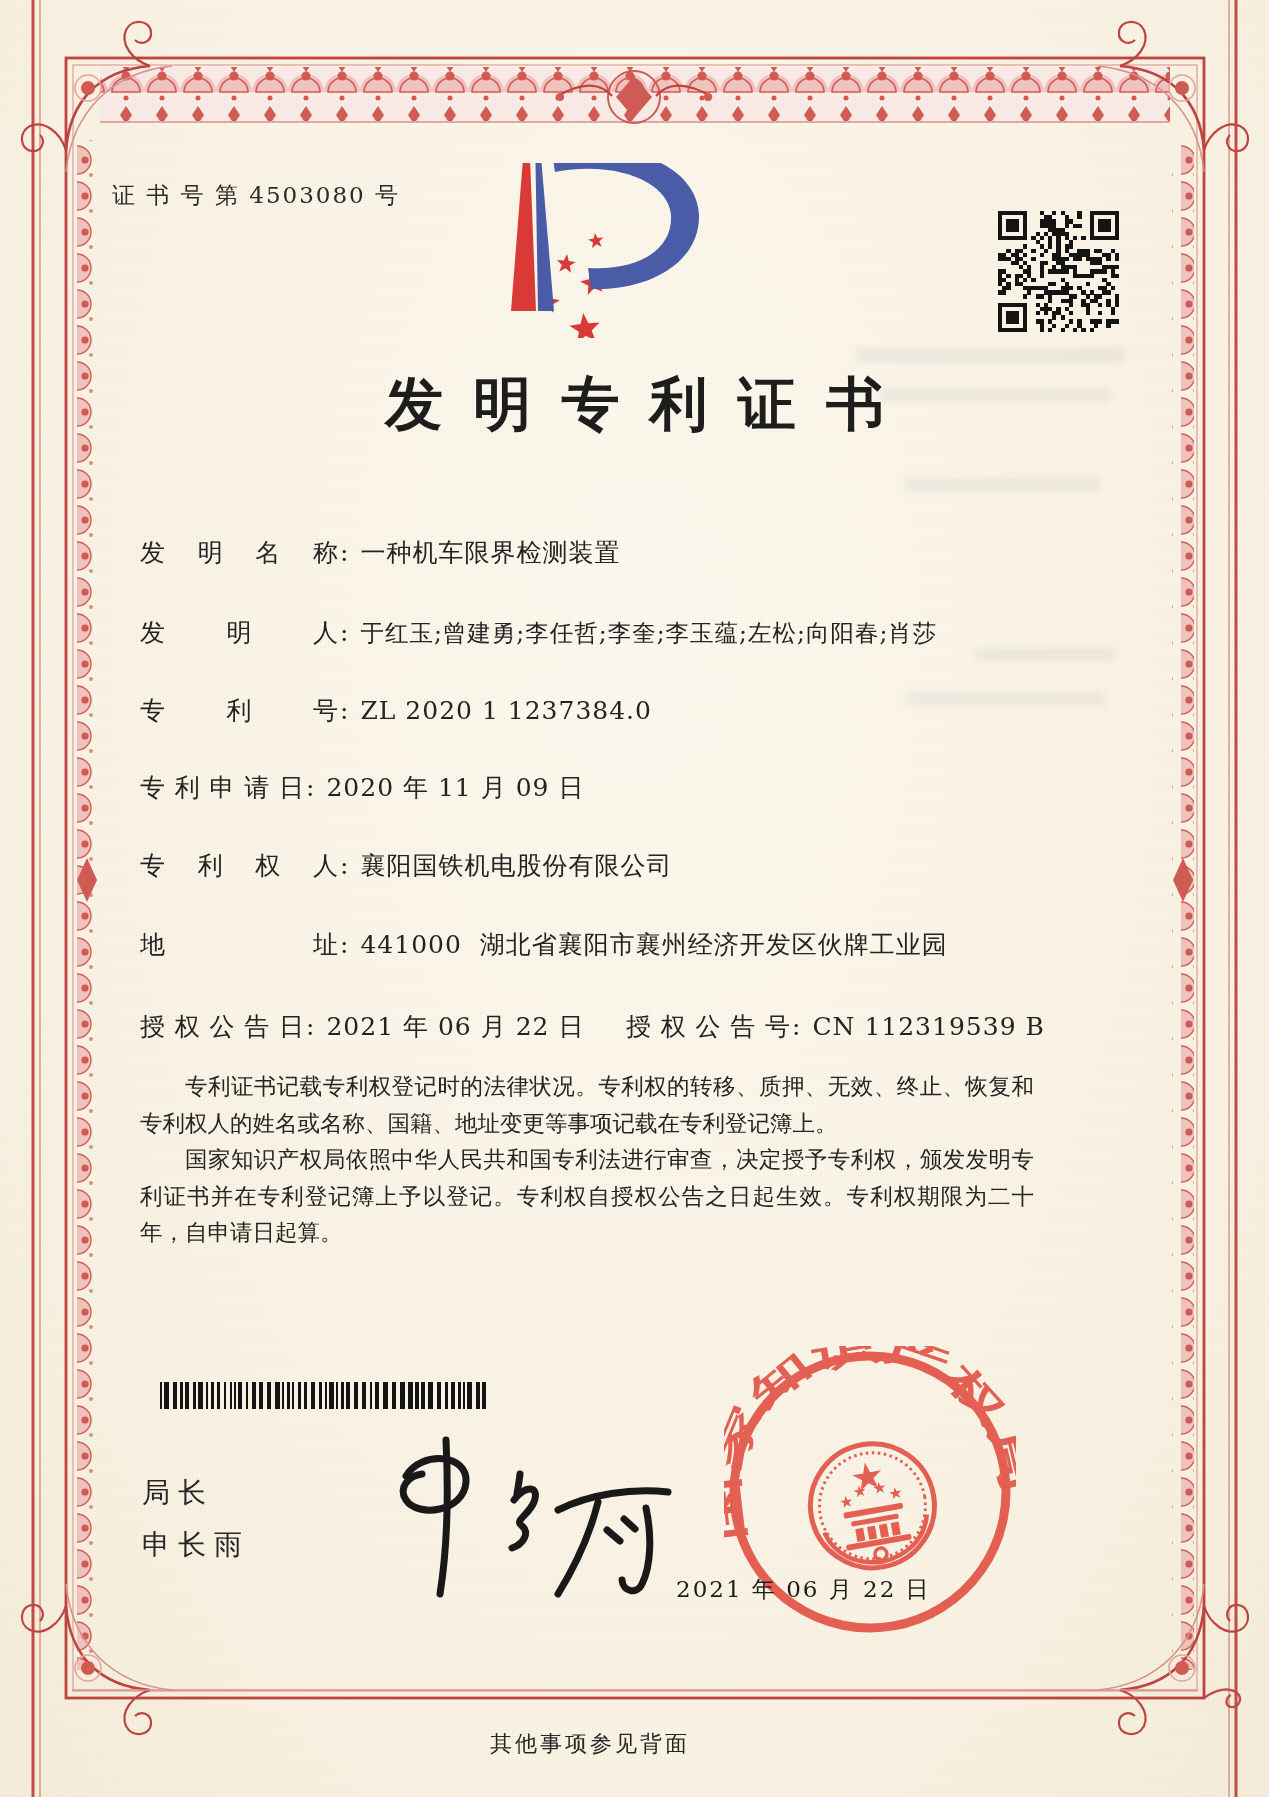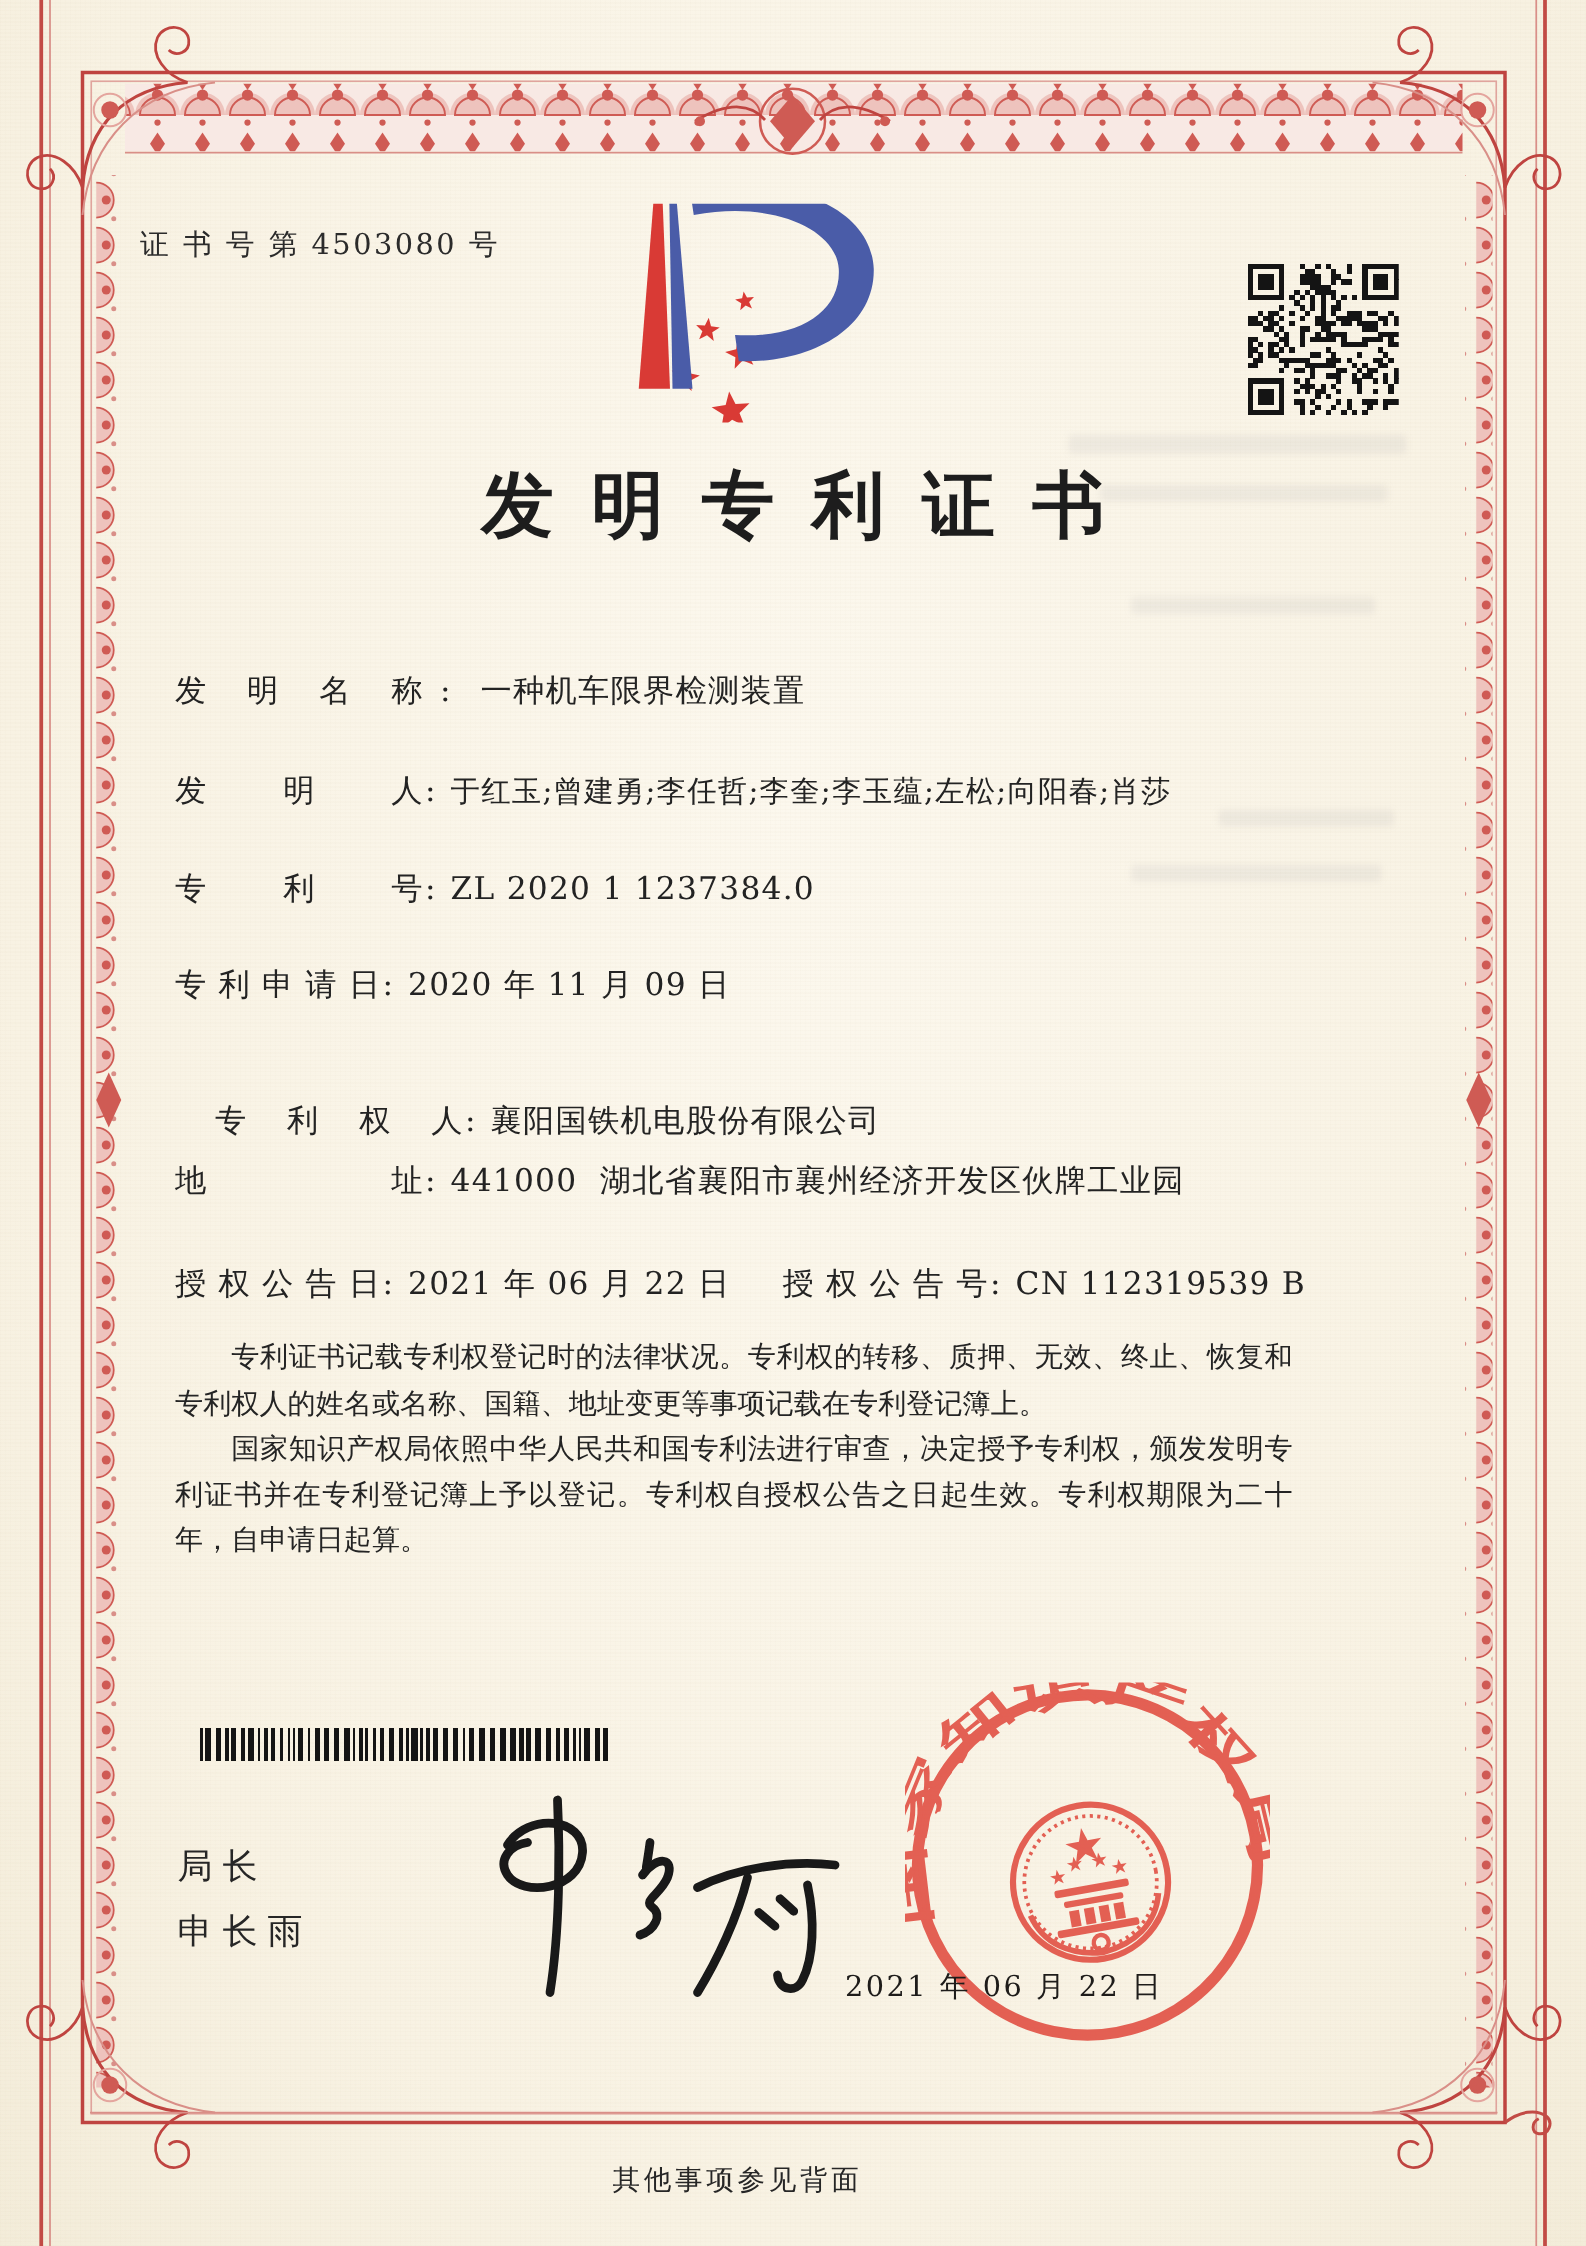--- a/index.html
+++ b/index.html
@@ -484,33 +484,33 @@
       <rect x="10" y="28" width="1.02" height="1.02" fill="#141414"></rect>
       <rect x="12" y="28" width="1.02" height="1.02" fill="#141414"></rect>
       <rect x="15" y="28" width="1.02" height="1.02" fill="#141414"></rect>
       <rect x="18" y="28" width="1.02" height="1.02" fill="#141414"></rect>
       <rect x="20" y="28" width="1.02" height="1.02" fill="#141414"></rect>
       <rect x="22" y="28" width="1.02" height="1.02" fill="#141414"></rect>
     </svg>
 
   <div id="title" class="abs">发明专利证书</div>
 
-  <div class="frow" id="row-name" style="top:536px;gap:12px;">
+  <div class="frow" id="row-name" style="top:536px;">
     <span class="flabel w4">发明名称</span><span class="colon">:</span><span class="fvalue">一种机车限界检测装置</span>
   </div>
   <div class="frow" id="row-inventors" style="top:616px;">
     <span class="flabel w4">发明人</span><span class="colon">:</span><span class="fvalue">于红玉;曾建勇;李任哲;李奎;李玉蕴;左松;向阳春;肖莎</span>
   </div>
   <div class="frow" id="row-patent-no" style="top:694px;">
     <span class="flabel w4">专利号</span><span class="colon">:</span><span class="fvalue">ZL 2020 1 1237384.0</span>
   </div>
   <div class="frow" id="row-filing-date" style="top:771px;">
     <span class="flabel w5">专利申请日</span><span class="colon">:</span><span class="fvalue">2020 年 11 月 09 日</span>
   </div>
-  <div class="frow" id="row-patentee" style="top:880px;margin-left:32px;">
+  <div class="frow" id="row-patentee" style="top:849px;">
     <span class="flabel w4">专利权人</span><span class="colon">:</span><span class="fvalue">襄阳国铁机电股份有限公司</span>
   </div>
   <div class="frow" id="row-address" style="top:928px;">
     <span class="flabel w4">地址</span><span class="colon">:</span><span class="fvalue">441000  湖北省襄阳市襄州经济开发区伙牌工业园</span>
   </div>
   <div class="frow" id="row-grant" style="top:1010px;width:1000px;">
     <span class="flabel w5">授权公告日</span><span class="colon">:</span><span class="fvalue">2021 年 06 月 22 日</span>
     <span id="grant-pair2">
       <span class="flabel">授权公告号</span><span class="colon">:</span><span class="fvalue">CN 112319539 B</span>
     </span>

